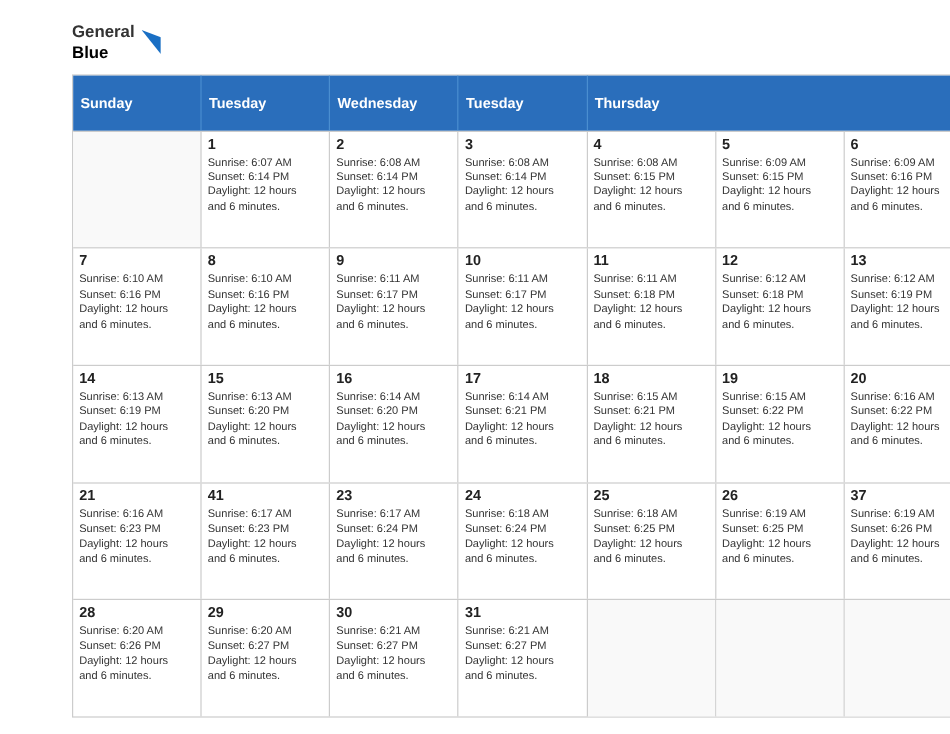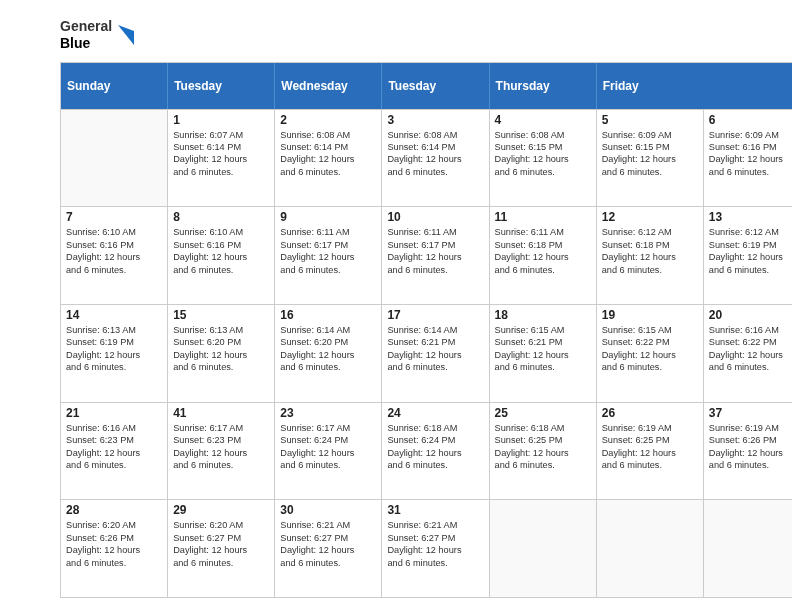--- a/index.html
+++ b/index.html
@@ -125,21 +125,20 @@
     </div>
   </div>
 
   <div class="calendar">
     <div class="cal-header-row">
     <div class="cal-header-cell">Sunday</div>
         <div class="cal-header-cell">Tuesday</div>
         <div class="cal-header-cell">Wednesday</div>
         <div class="cal-header-cell">Tuesday</div>
         <div class="cal-header-cell">Thursday</div>
-        <div class="cal-header-cell">Friday</div>
       </div>
     <div class="cal-body">
     <div class="cal-row">
           <div class="cal-cell empty"></div>
           <div class="cal-cell">
             <span class="day-num">1</span>
             <span class="cell-line">Sunrise: 6:07 AM</span>
             <span class="cell-line">Sunset: 6:14 PM</span>
             <span class="cell-line">Daylight: 12 hours</span>
             <span class="cell-line">and 6 minutes.</span>

